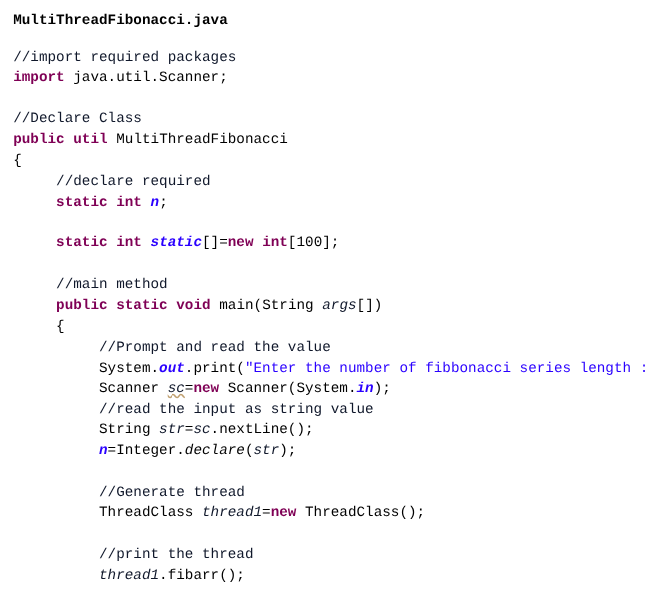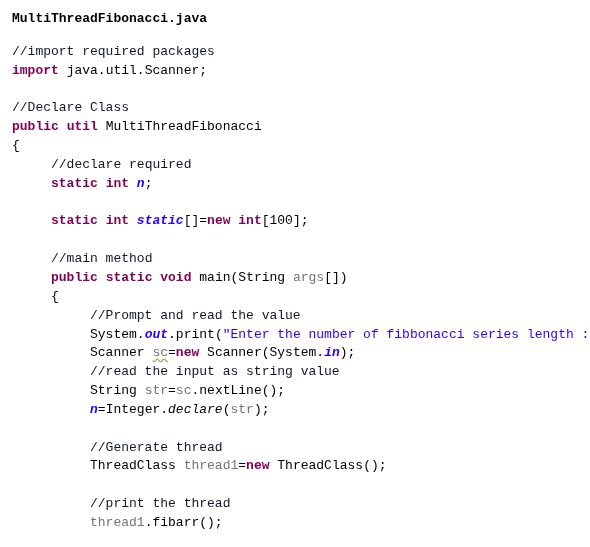--- a/index.html
+++ b/index.html
@@ -23,21 +23,21 @@
     margin: 0;
     font-family: inherit;
     font-size: inherit;
     white-space: pre;
   }
   .kw   { color: #7f0055; font-weight: bold; font-family: Liberation Mono, monospace; }   
   .cm   { color: #0f172a; }                      
   .str  { color: #2a00ff; }                      
   .stat { color: #2a00ff; font-style: italic; font-weight: bold; } 
   .it   { font-style: italic; }
-  .locvar { color: #737373; }
+  .locvar { color: #0f172a; font-style: italic; }
   .u { text-decoration: underline; text-decoration-color: #c0a070; text-decoration-style: wavy; }
 </style>
 </head>
 <body>
 
 <div class="title">MultiThreadFibonacci.java</div>
 
 <pre><span class="cm">//import required packages</span>
 <span class="kw">import</span> <span>java.util.Scanner</span>;
 

